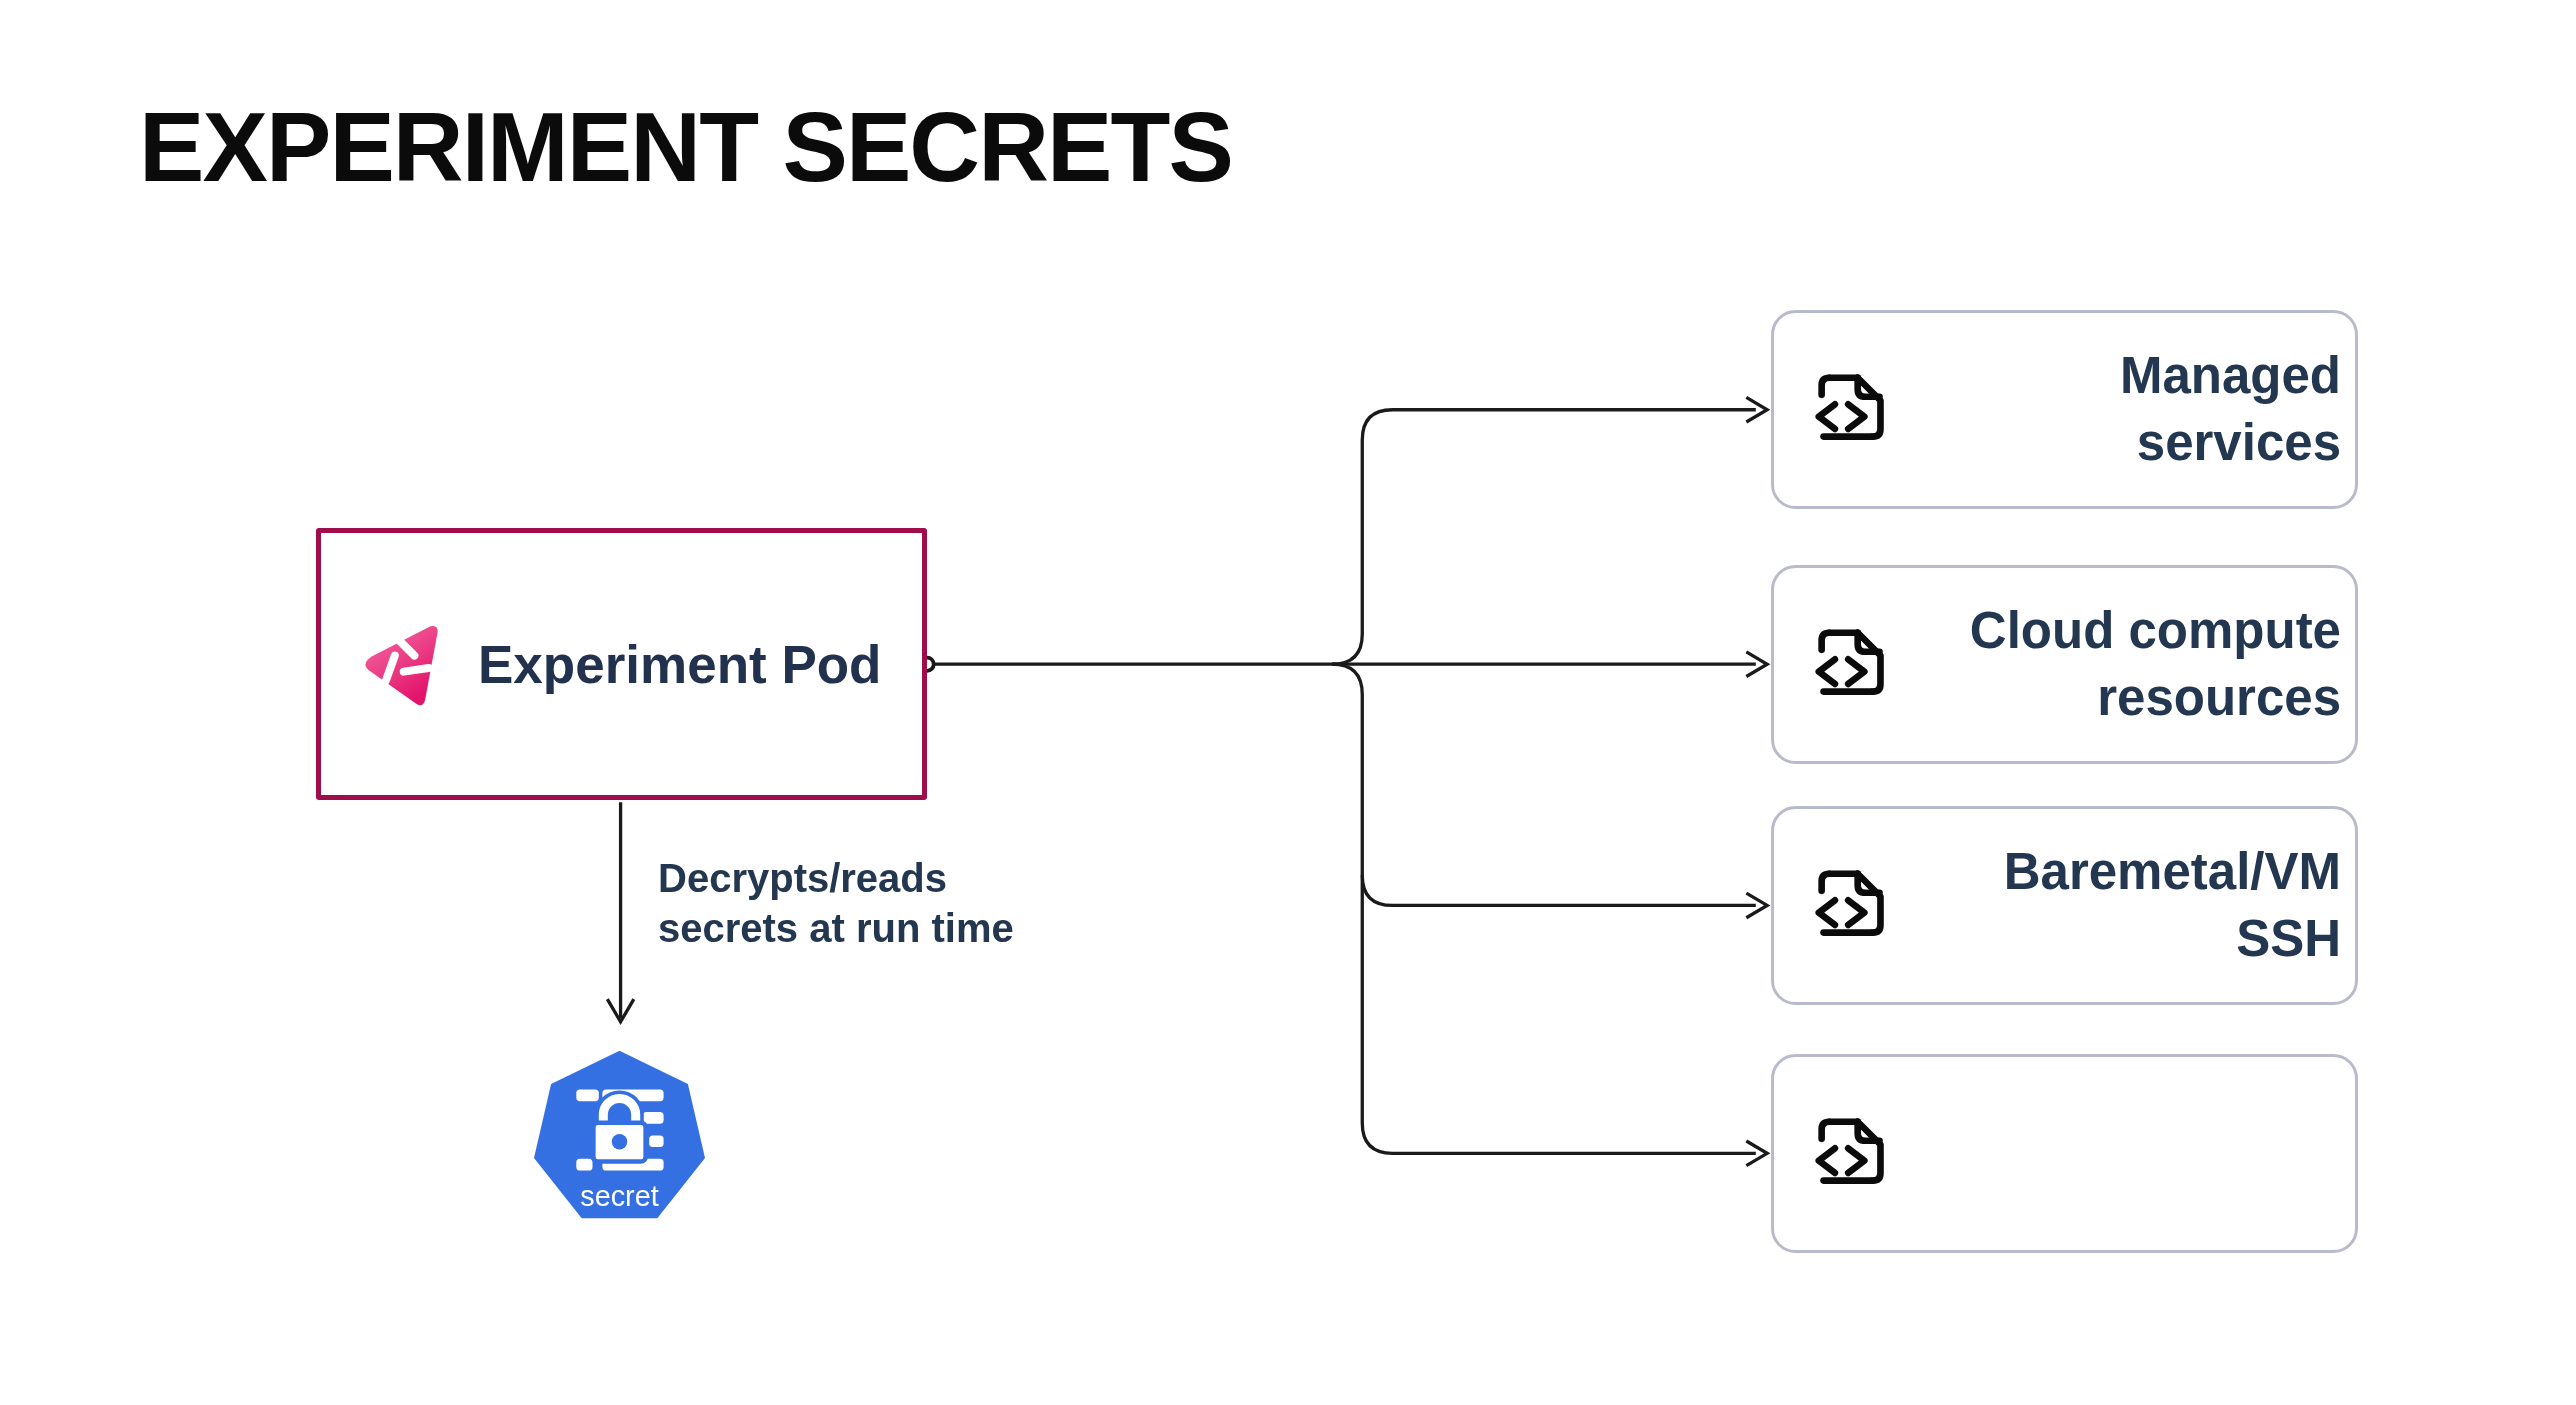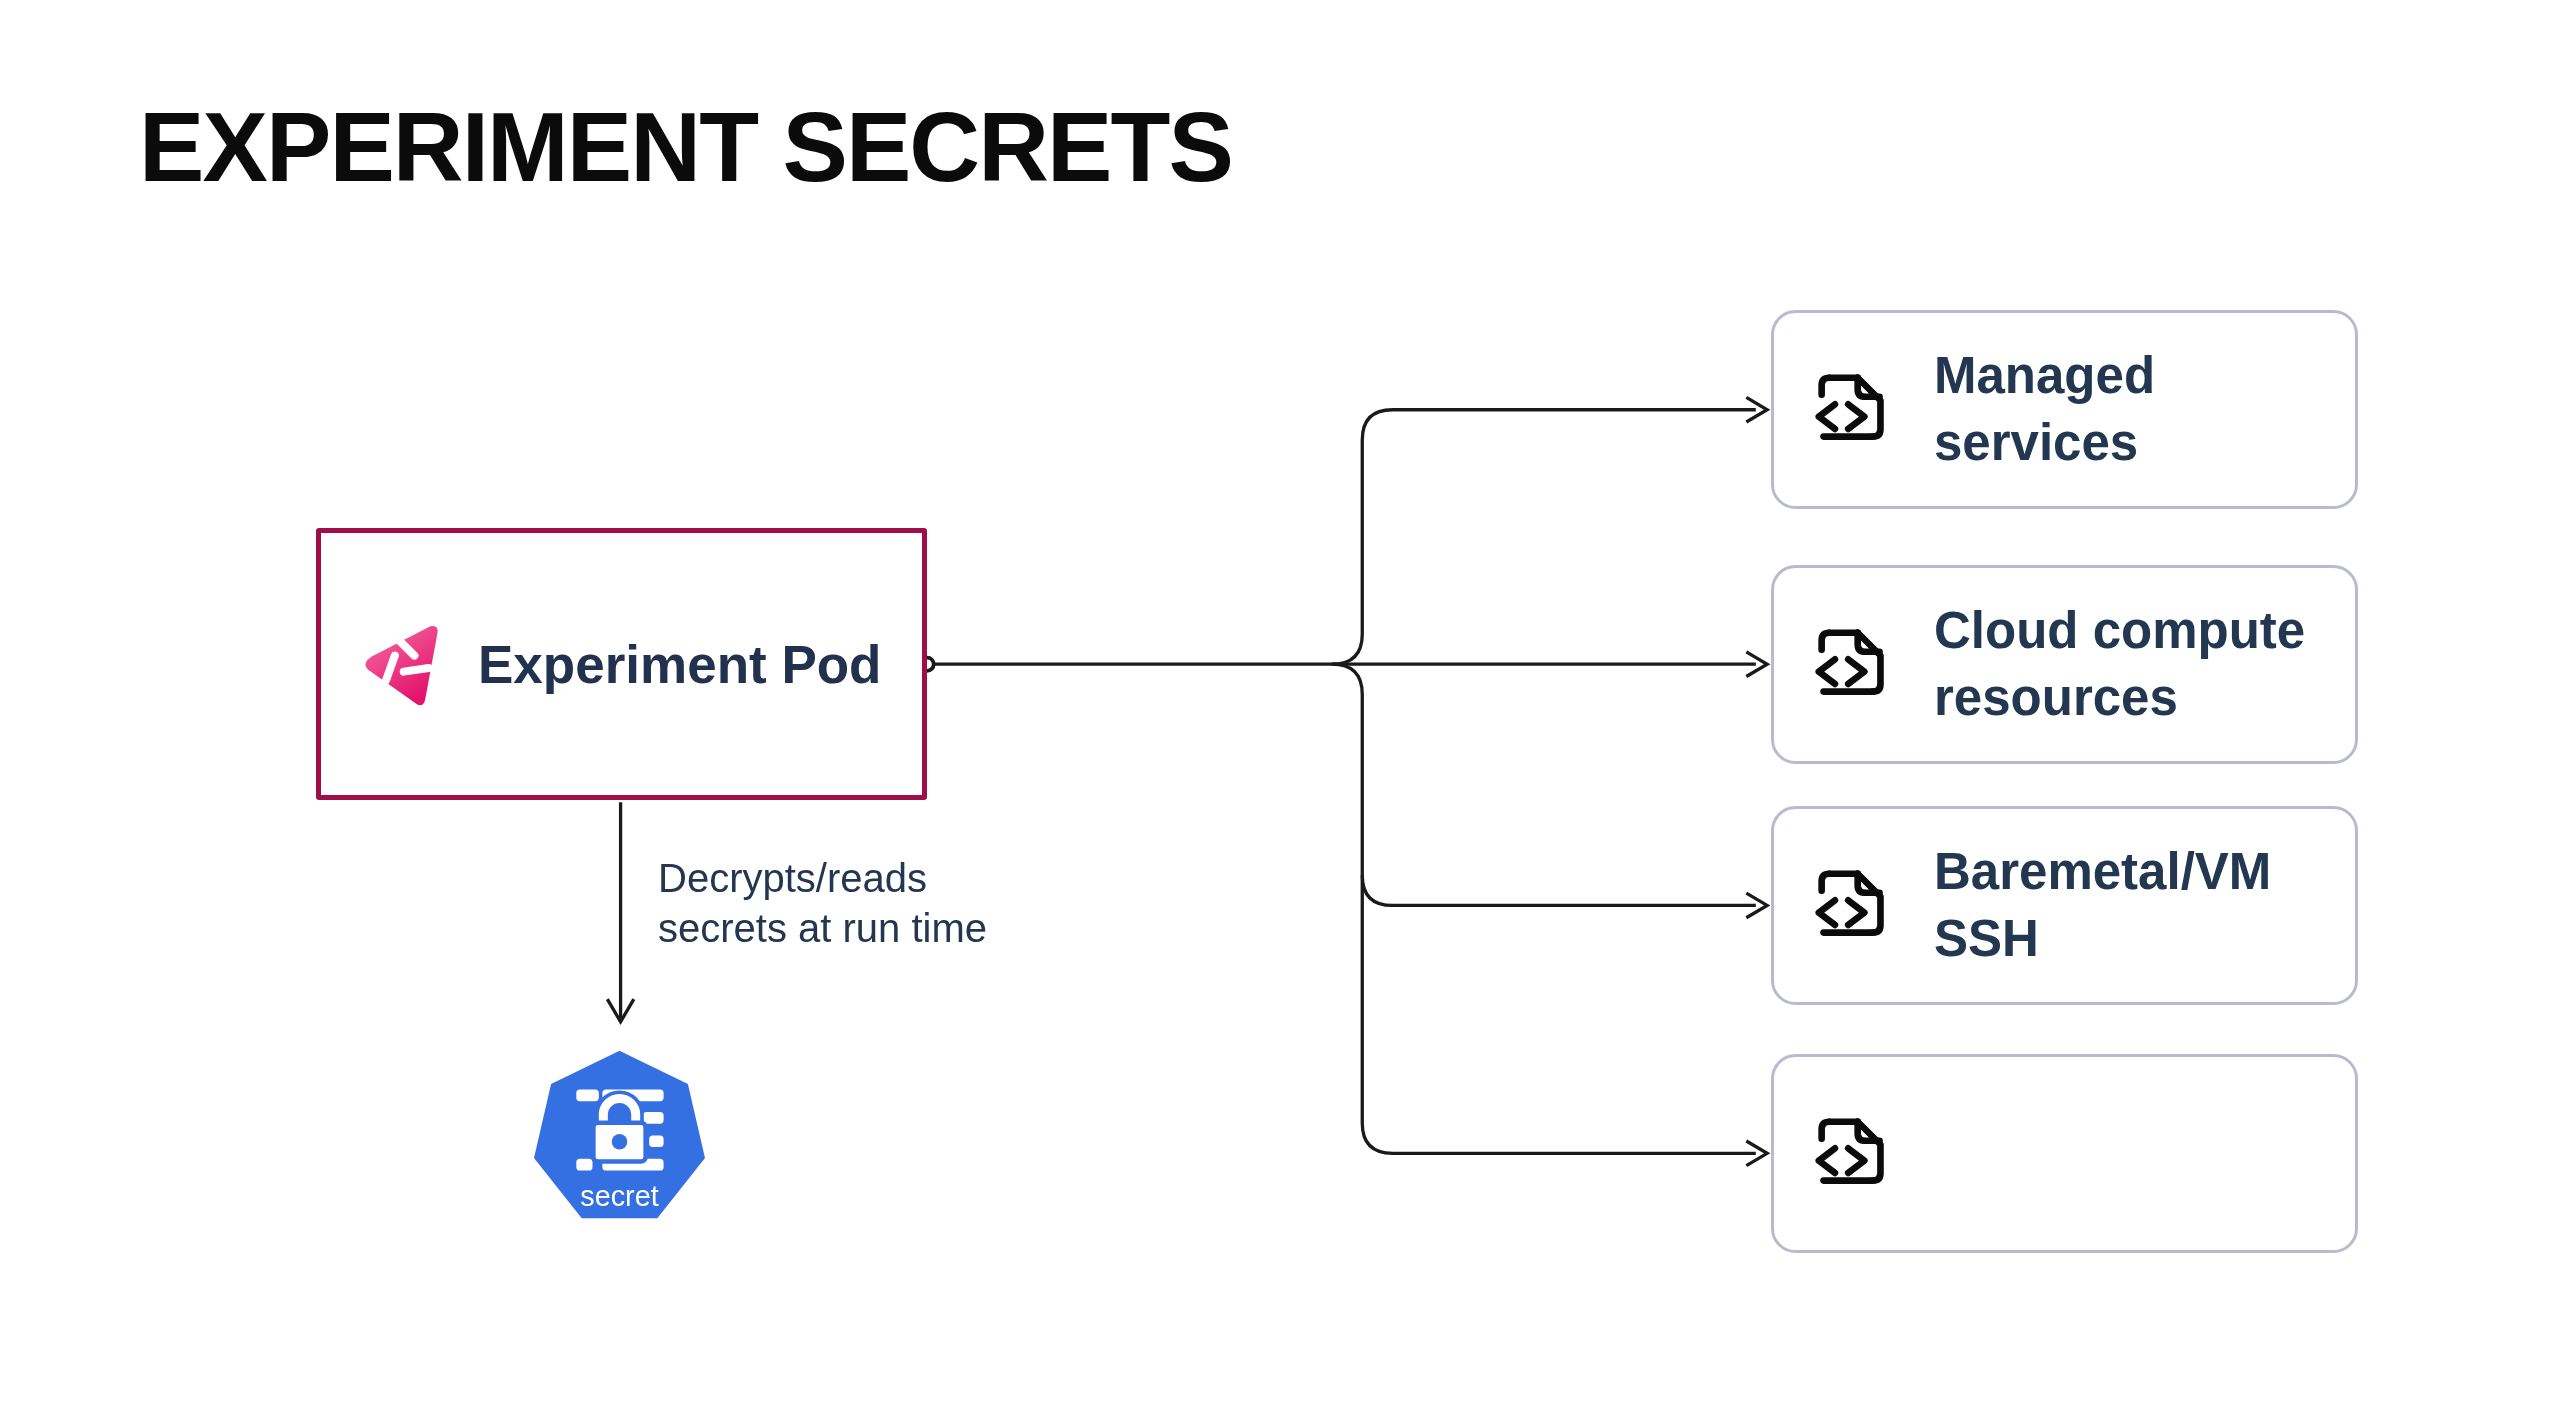--- a/index.html
+++ b/index.html
@@ -16,29 +16,29 @@
 
   .pod-box{
     position:absolute;left:316px;top:528px;width:611px;height:272px;
     box-sizing:border-box;border:5.7px solid #A00D4B;border-radius:3px;background:#ffffff;
     display:flex;align-items:center;gap:28px;padding-left:40px;
   }
   .pod-label{font-size:53px;font-weight:700;color:#22314E;white-space:nowrap;}
 
   .annotation{
     position:absolute;left:658px;top:854px;width:397px;
-    font-size:40px;line-height:1.24;font-weight:400;color:#233750;
+    font-size:40px;line-height:1.24;font-weight:700;color:#233750;
   }
 
   .secret-node{position:absolute;left:526px;top:1049px;width:187px;height:180px;}
 
   .target-box{
     position:absolute;left:1771px;width:587px;height:199px;
     box-sizing:border-box;border:3.8px solid #B9BBCD;border-radius:24.6px;background:#ffffff;
-    display:flex;align-items:center;gap:44px;padding-left:40px;
+    display:flex;align-items:center;gap:44px;padding-left:40px;text-align:right;
   }
   .target-label{font-size:51px;line-height:1.3;font-weight:700;color:#233750;width:407px;}
   .code-file-icon{flex:0 0 auto;}
 </style>
 </head>
 <body>
 
 <div class="canvas">
 
   <h1 class="page-title">EXPERIMENT SECRETS</h1>

